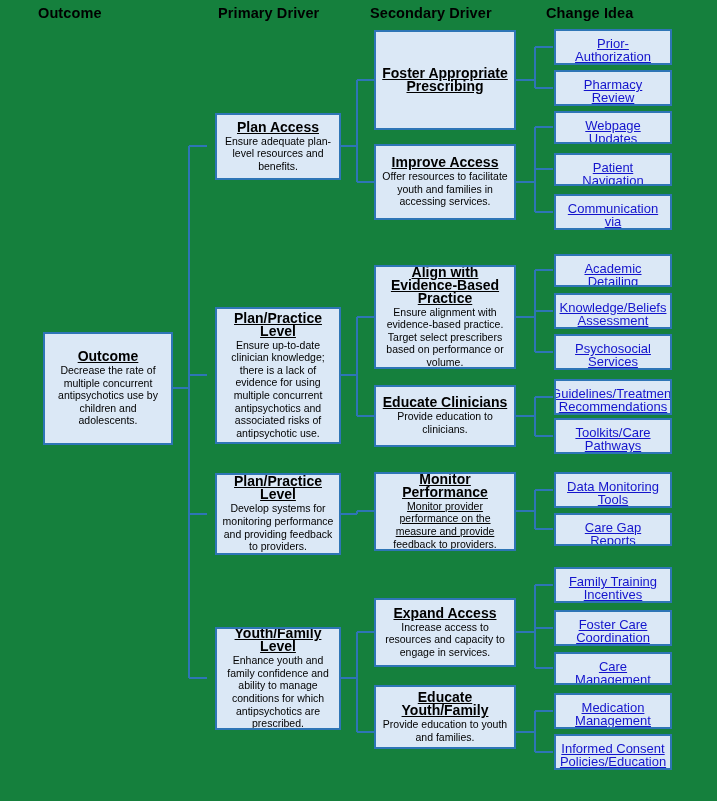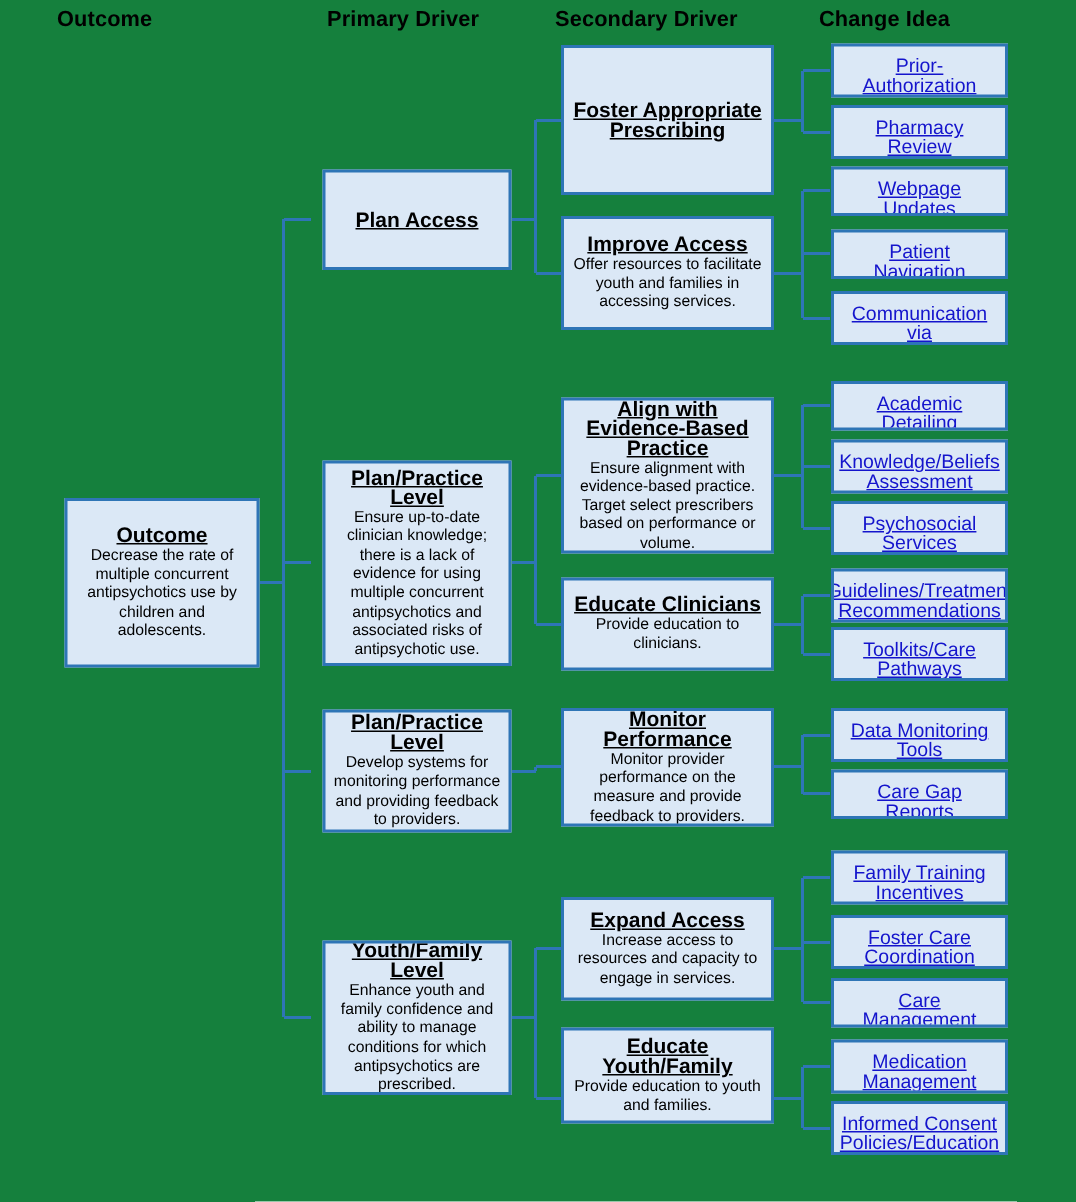--- a/index.html
+++ b/index.html
@@ -137,20 +137,21 @@
       <div class="col-header" style="left: 370px; top: 5px;">Secondary Driver</div>
       <div class="col-header" style="left: 546px; top: 5px;">Change Idea</div>
     </div>
   <div>
       <div class="node" style="left: 43px; top: 332px; width: 130px; height: 113px;">
         <div class="title">Outcome</div>
         <div class="body">Decrease the rate of multiple concurrent antipsychotics use by children and adolescents.</div>
       </div>
       <div class="node" style="left: 215px; top: 113px; width: 126px; height: 67px;">
         <div class="title">Plan Access</div>
+        <div class="body">Ensure adequate plan-level resources and benefits.</div>
       </div>
       <div class="node" style="left: 215px; top: 307px; width: 126px; height: 137px;">
         <div class="title">Plan/Practice Level</div>
         <div class="body">Ensure up-to-date clinician knowledge; there is a lack of evidence for using multiple concurrent antipsychotics and associated risks of antipsychotic use.</div>
       </div>
       <div class="node" style="left: 215px; top: 473px; width: 126px; height: 82px;">
         <div class="title">Plan/Practice Level</div>
         <div class="body">Develop systems for monitoring performance and providing feedback to providers.</div>
       </div>
       <div class="node" style="left: 215px; top: 627px; width: 126px; height: 103px;">
@@ -165,21 +166,21 @@
         <div class="body">Offer resources to facilitate youth and families in accessing services.</div>
       </div>
       <div class="node" style="left: 374px; top: 265px; width: 142px; height: 104px;">
         <div class="title">Align with Evidence-Based Practice</div>
         <div class="body">Ensure alignment with evidence-based practice. Target select prescribers based on performance or volume.</div>
       </div>
       <div class="node" style="left: 374px; top: 385px; width: 142px; height: 62px;">
         <div class="title">Educate Clinicians</div>
         <div class="body">Provide education to clinicians.</div>
       </div>
-      <div class="node" style="left: 374px; top: 472px; width: 142px; height: 79px;">
+      <div class="node" style="left: 374px; top: 472px; width: 142px; height: 79px; text-decoration: underline;">
         <div class="title">Monitor Performance</div>
         <div class="body">Monitor provider performance on the measure and provide feedback to providers.</div>
       </div>
       <div class="node" style="left: 374px; top: 598px; width: 142px; height: 69px;">
         <div class="title">Expand Access</div>
         <div class="body">Increase access to resources and capacity to engage in services.</div>
       </div>
       <div class="node" style="left: 374px; top: 685px; width: 142px; height: 64px;">
         <div class="title">Educate Youth/Family</div>
         <div class="body">Provide education to youth and families.</div>

